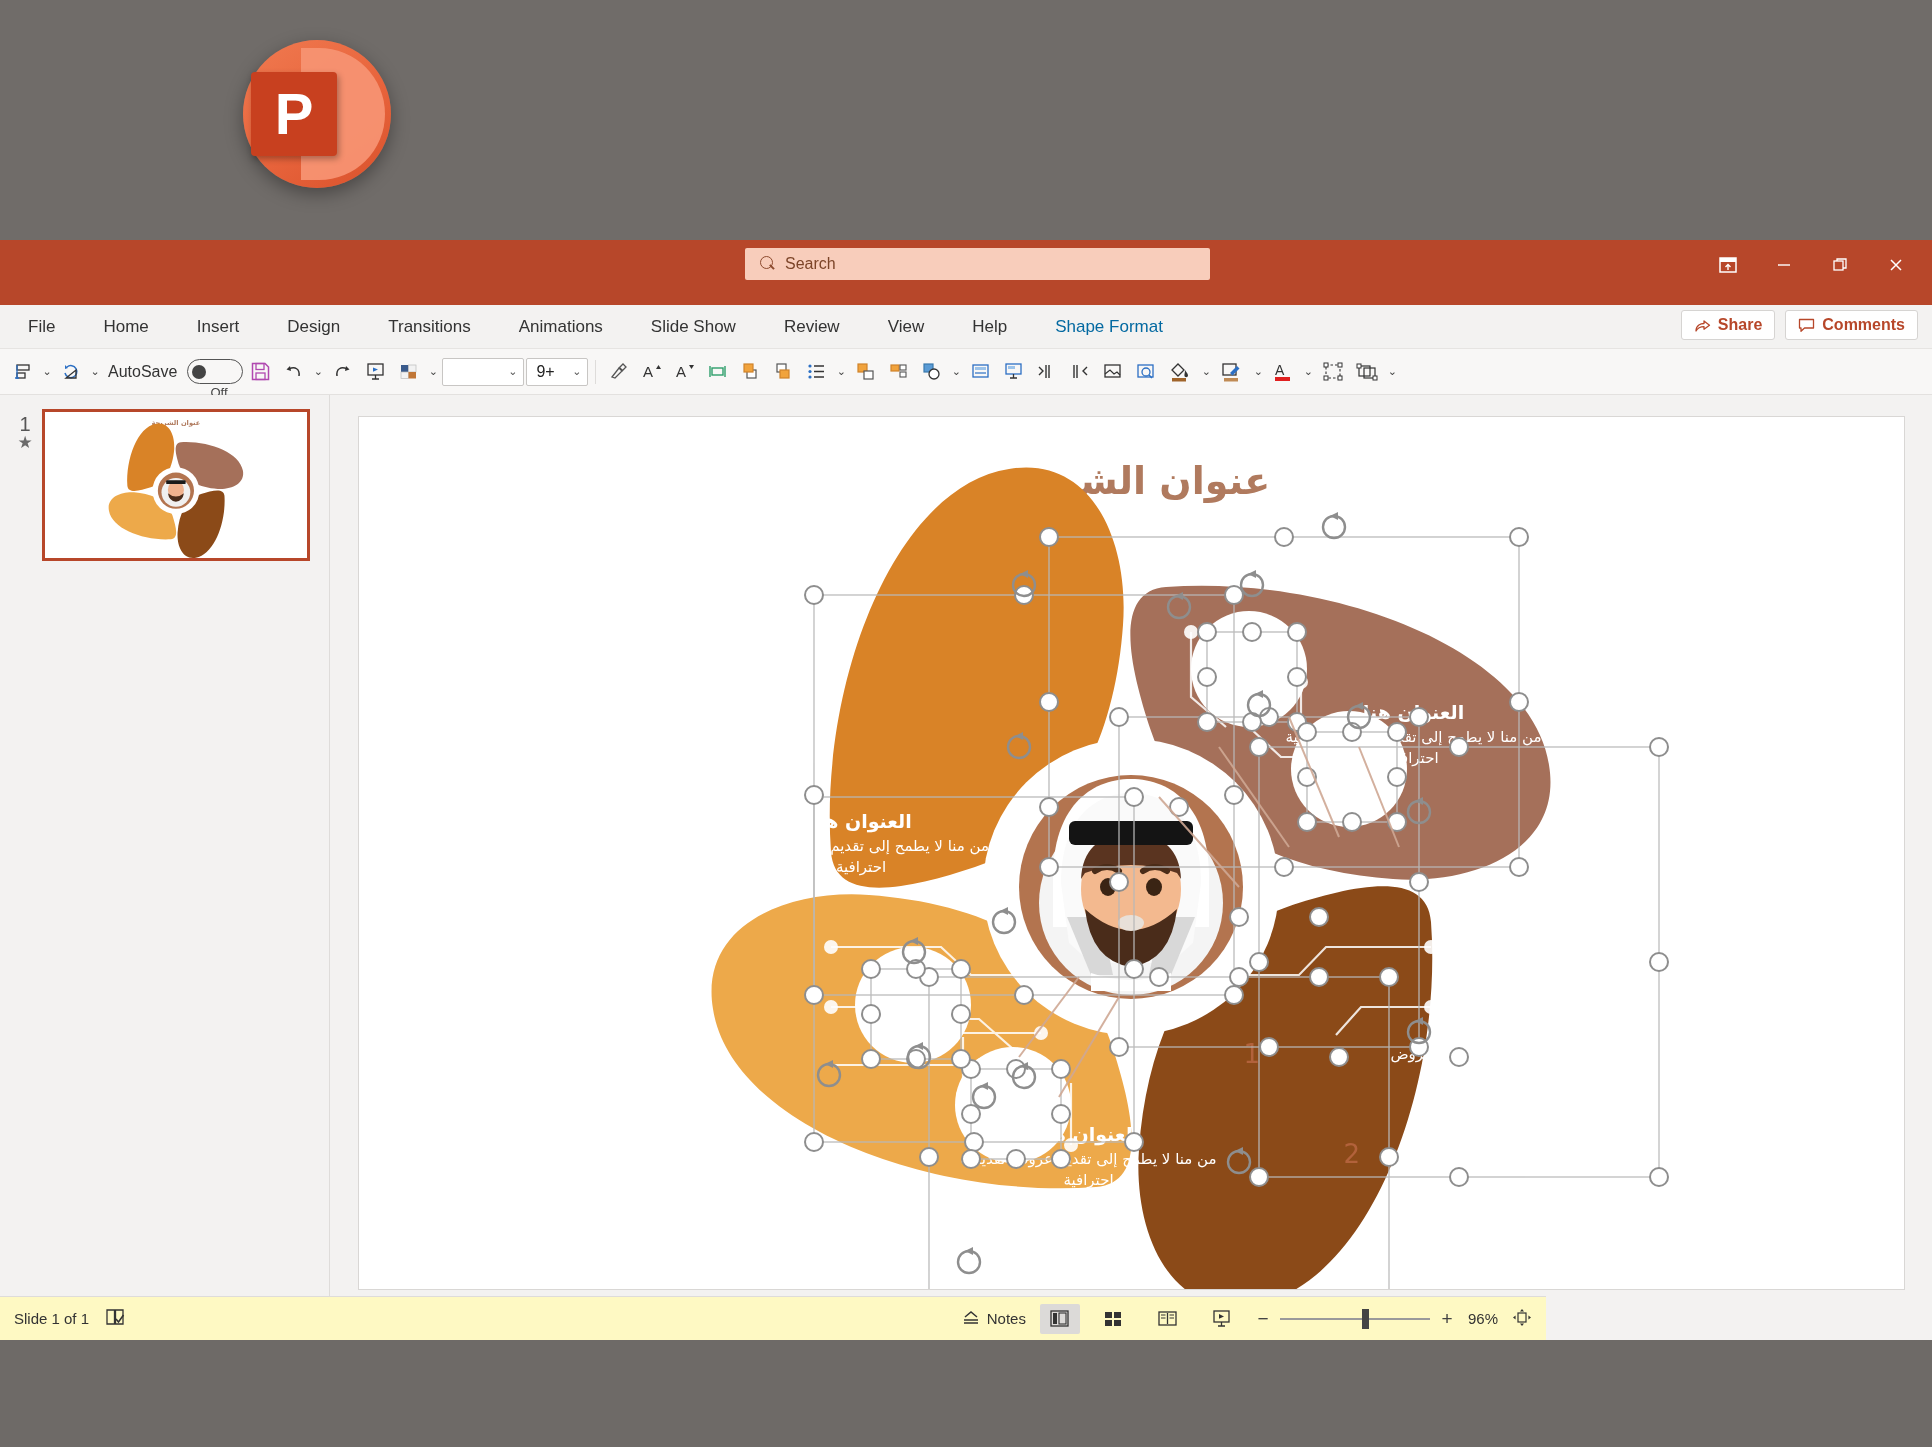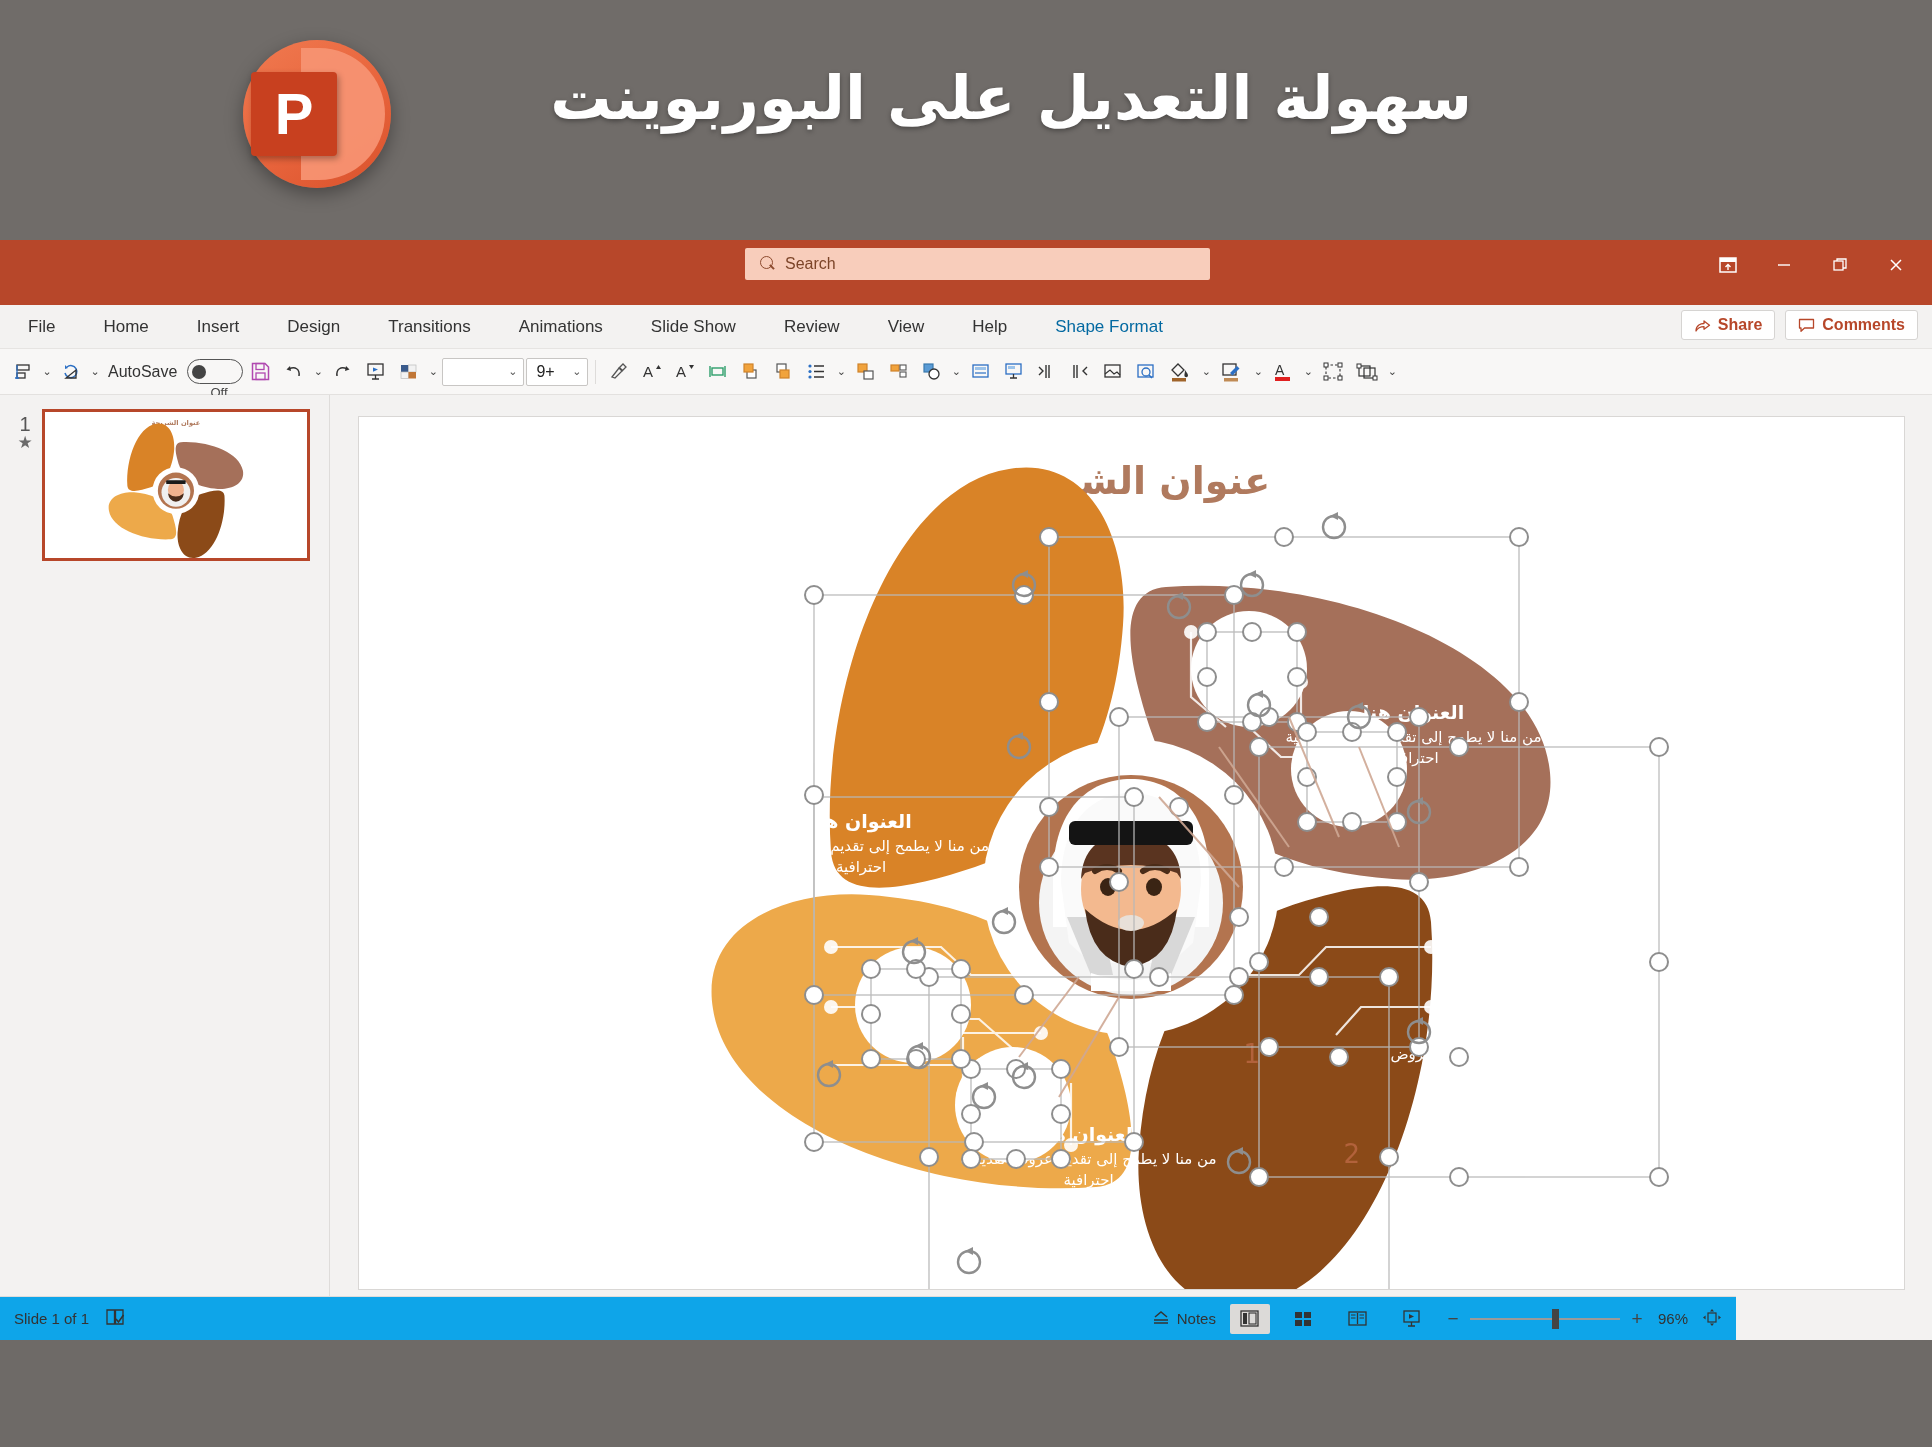--- a/index.html
+++ b/index.html
@@ -172,22 +172,22 @@
   .petal-text .ph { font-size: 19px; font-weight: bold; line-height: 24px; }
   .petal-text .pb { font-size: 15px; line-height: 21px; margin-top: 3px; }
   .pnum { position:absolute; color:#b2623b; font-size: 26px;
           font-family:"DejaVu Sans", sans-serif; }
 
   
   #sel-layer { position:absolute; left:0; top:0; width:1545px; height:872px; }
 
   
   #statusbar {
-    position: absolute; left: 0; bottom: 0; width: 1736px; height: 44px;
-    background: #0ea5e9; border-top: 1px solid #dedcda;
+    position: absolute; left: 0; bottom: 0; width: 1546px; height: 44px;
+    background: #fef9c3; border-top: 1px solid #dedcda;
     display: flex; align-items: center; padding: 0 14px;
     font-size: 15px; color: #333;
   }
   #status-left { display:flex; align-items:center; gap: 16px; }
   #status-right { margin-left:auto; display:flex; align-items:center; gap: 14px; }
   .vbtn { width: 40px; height: 30px; display:flex; align-items:center; justify-content:center;
           border-radius:2px; }
   .vbtn.active { background: #dcdad8; }
   #zoom-slider { display:flex; align-items:center; gap:10px; }
   #zoom-track { width: 150px; height: 2px; background:#9a9a9a; position:relative; }
@@ -203,21 +203,20 @@
 <body>
 
 <div id="banner">
   <div id="ppt-logo">
     <div class="disc"></div>
     <div class="disc-light"></div>
     <div class="card">
       <div class="p">P</div>
     </div>
   </div>
-  <div id="banner-title">سهولة التعديل على البوربوينت</div>
 </div>
 
 <div id="app">
 
   <div id="titlebar">
     <div id="doc-title">Presentation1  -  PowerPoint</div>
 
     <div id="search-box">
       <span class="mag"></span>
       <span class="ph">Search</span>

